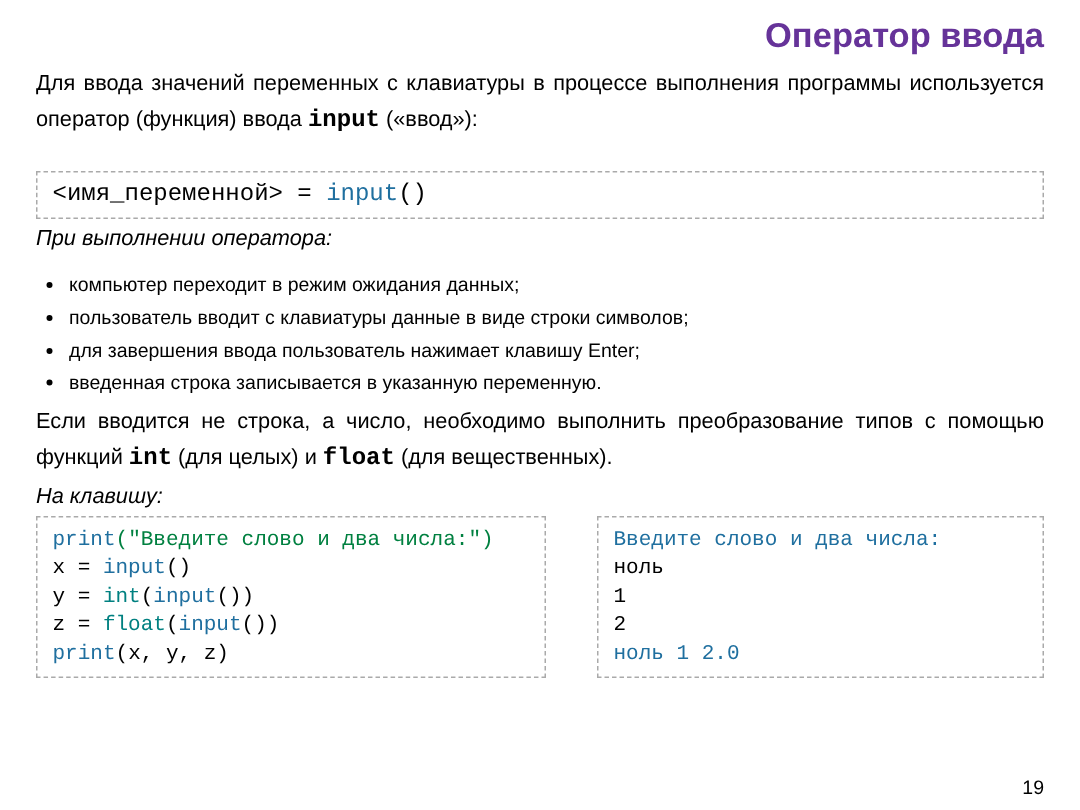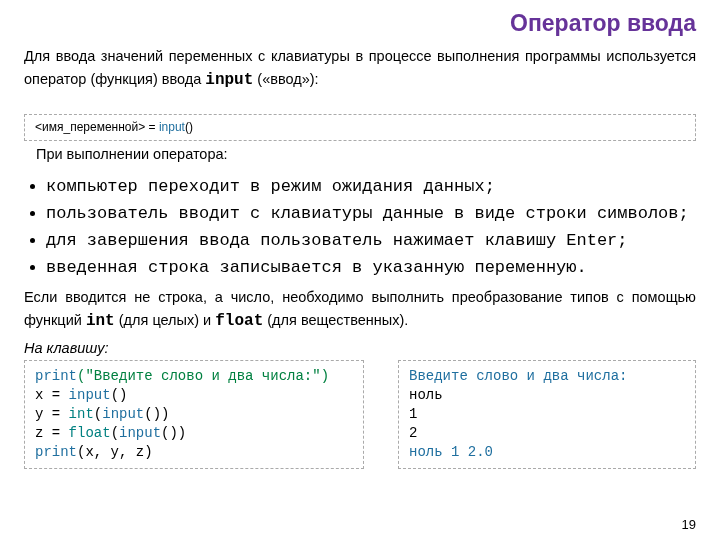--- a/index.html
+++ b/index.html
@@ -26,28 +26,28 @@
     text-align: justify;
     margin: 0 0 22px 0;
     font-size: 14.5px;
     line-height: 1.55;
   }
   .intro .mono { font-family: "Courier New", monospace; font-weight: bold; font-size: 16px; }
   .dashed-box {
     border: 1px dashed #aaa;
     padding: 4px 10px;
     margin: 0 0 4px 0;
-    font-family: Liberation Sans, sans-serif;
-    font-size: 12px;
+    font-family: Liberation Mono, monospace;
+    font-size: 16px;
   }
   .kw-blue  { color: #1f6f9f; }
   .kw-green { color: #008040; }
   .kw-teal  { color: #008080; }
-  .p-after { margin: 2px 0 4px 12px; font-size: 14.5px;}
-  ul.bullets { margin: 12px 0 6px 0; padding-left: 22px; font-size: 17px; font-family: Liberation Mono, monospace; }
+  .p-after { margin: 2px 0 4px 0; font-size: 14.5px; font-style: italic;}
+  ul.bullets { margin: 12px 0 6px 0; padding-left: 22px; font-size: 13px; }
   ul.bullets li { margin: 4px 0; }
   .para2 {
     text-align: justify;
     margin: 4px 0 4px 0;
     font-size: 14.5px;
     line-height: 1.6;
   }
   .para2 .mono { font-family: "Courier New", monospace; font-weight: bold; font-size: 16px; }
   .labels { display:flex; margin: 4px 0 2px 0; font-style: italic; font-size:14.5px;}
   .labels .l1 { width: 240px; }

